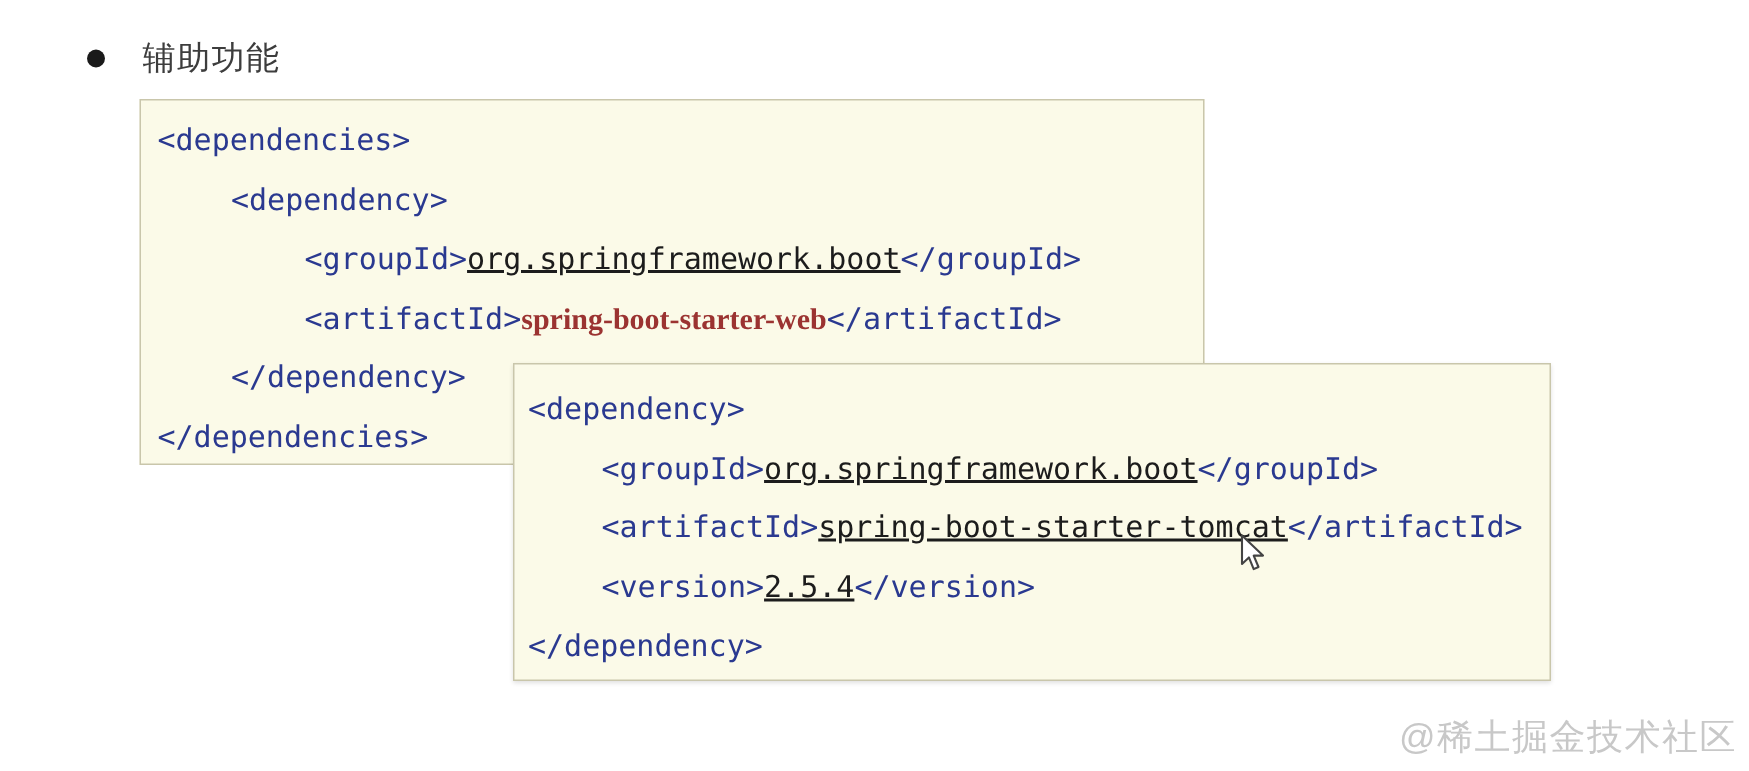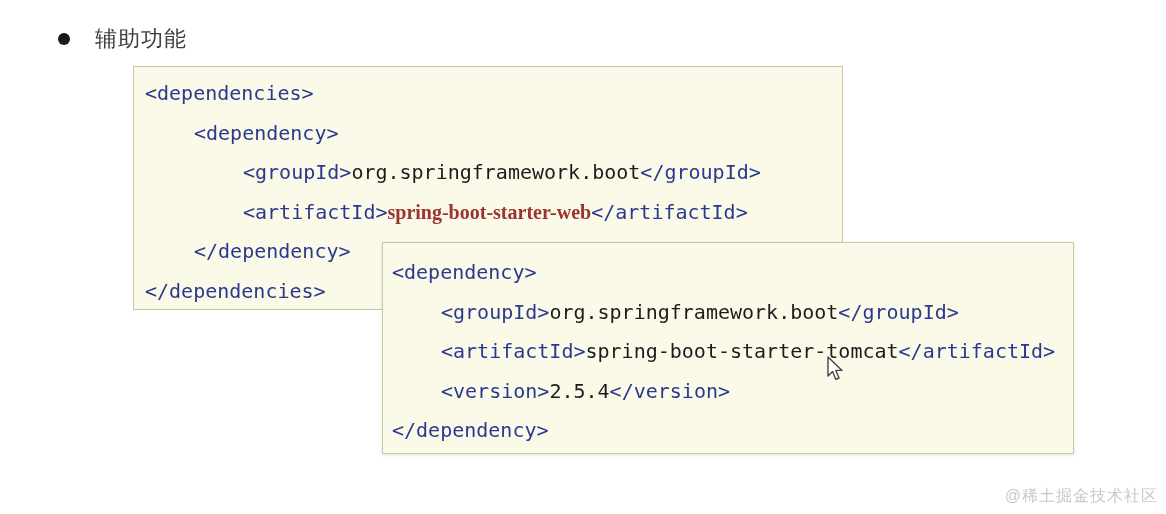--- a/index.html
+++ b/index.html
@@ -39,47 +39,46 @@
   .code-block {
     position: absolute;
     background: var(--code-bg);
     border: 1px solid var(--code-border);
     box-sizing: border-box;
     font-family: "DejaVu Sans Mono", "Liberation Mono", monospace;
     font-size: 20px;
     line-height: 39.5px;
     white-space: pre;
     color: var(--plain);
-    margin-left: 40px;
   }
   .block-0 {
     left: 93px; top: 66px;
     width: 710px; height: 244px;
     padding: 7px 0 0 11px;
     z-index: 1;
   }
   .block-1 {
     left: 342px; top: 242px;
     width: 692px; height: 212px;
     padding: 10px 0 0 9px;
     z-index: 2;
     box-shadow: 0 1px 3px rgba(0,0,0,0.12);
   }
   .code-line { height: 39.5px; }
   .seg-tag { color: var(--tag); }
-  .seg-plain { color: var(--plain); }
+  .seg-plain { color: var(--plain); text-decoration: underline; }
   .seg-highlight { color: var(--highlight); font-weight: bold; font-family: Liberation Serif, serif; }
 
   
   .cursor { position: absolute; left: 826px; top: 356px; z-index: 5; }
 
   
   .watermark {
     position: absolute; right: 8px; bottom: 7px;
-    font-size: 16px; color: var(--watermark-color);
+    font-size: 24px; color: var(--watermark-color);
     letter-spacing: 1px;
   }
 </style>
 </head>
 <body>
 
 <div class="page">
 
   <div class="bullet-row">
     <span class="bullet"></span>

